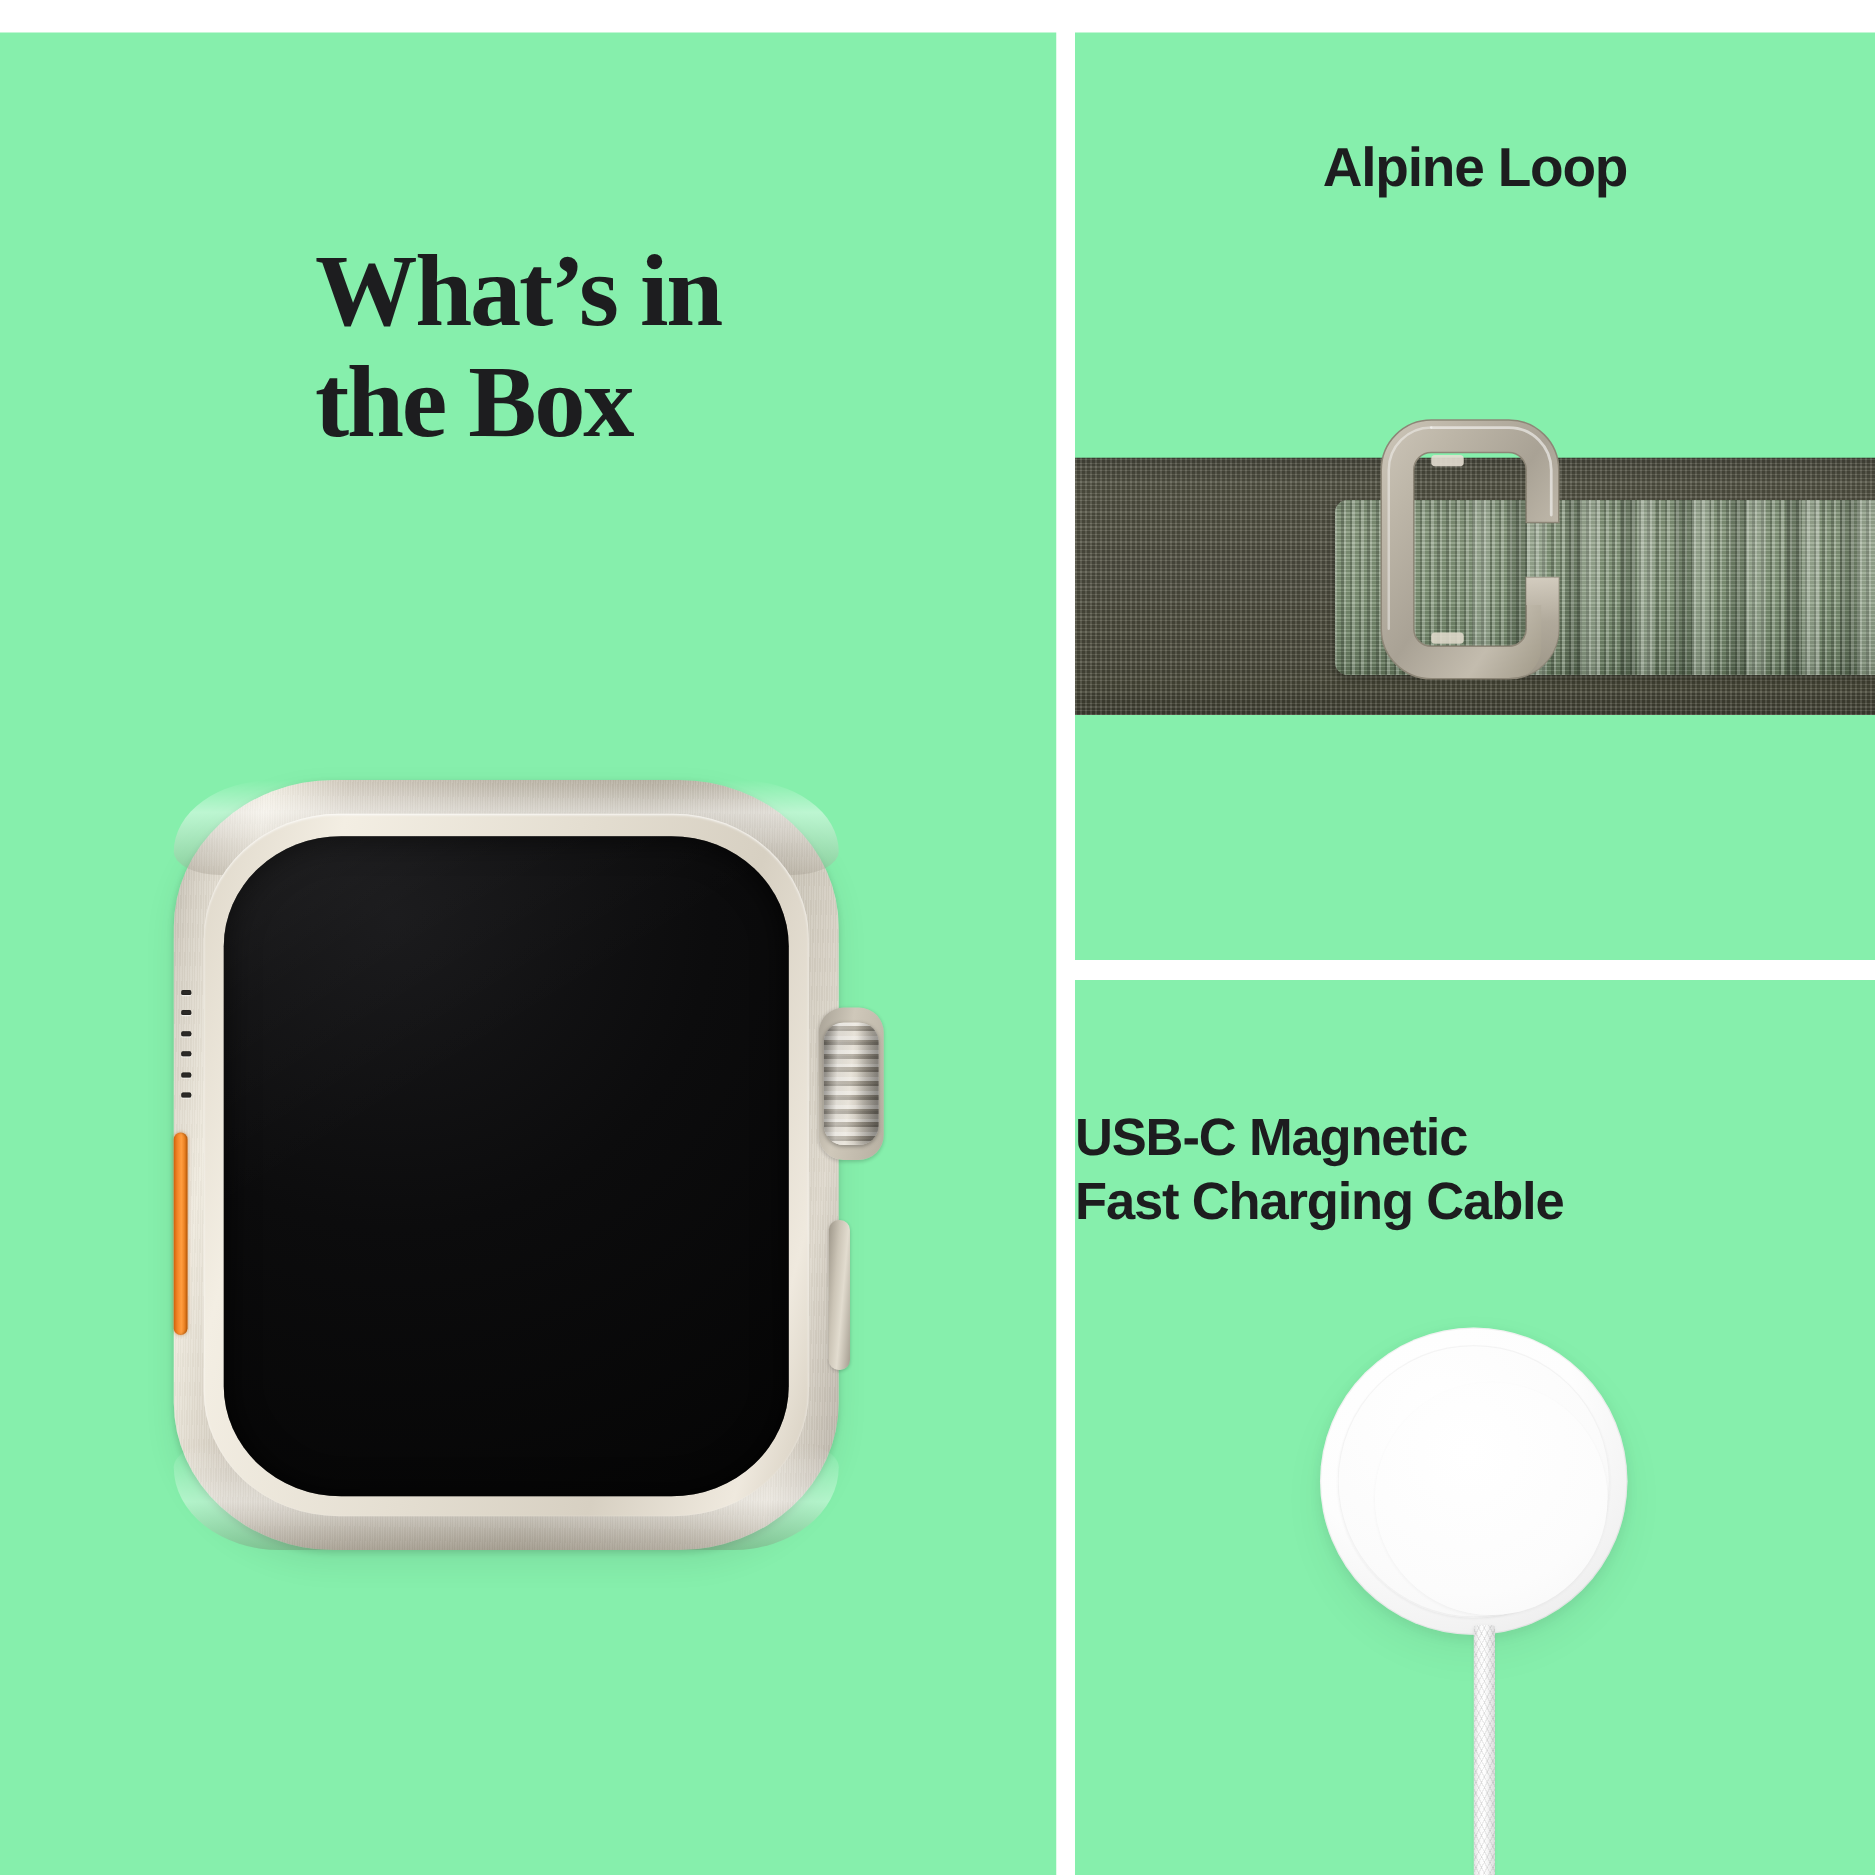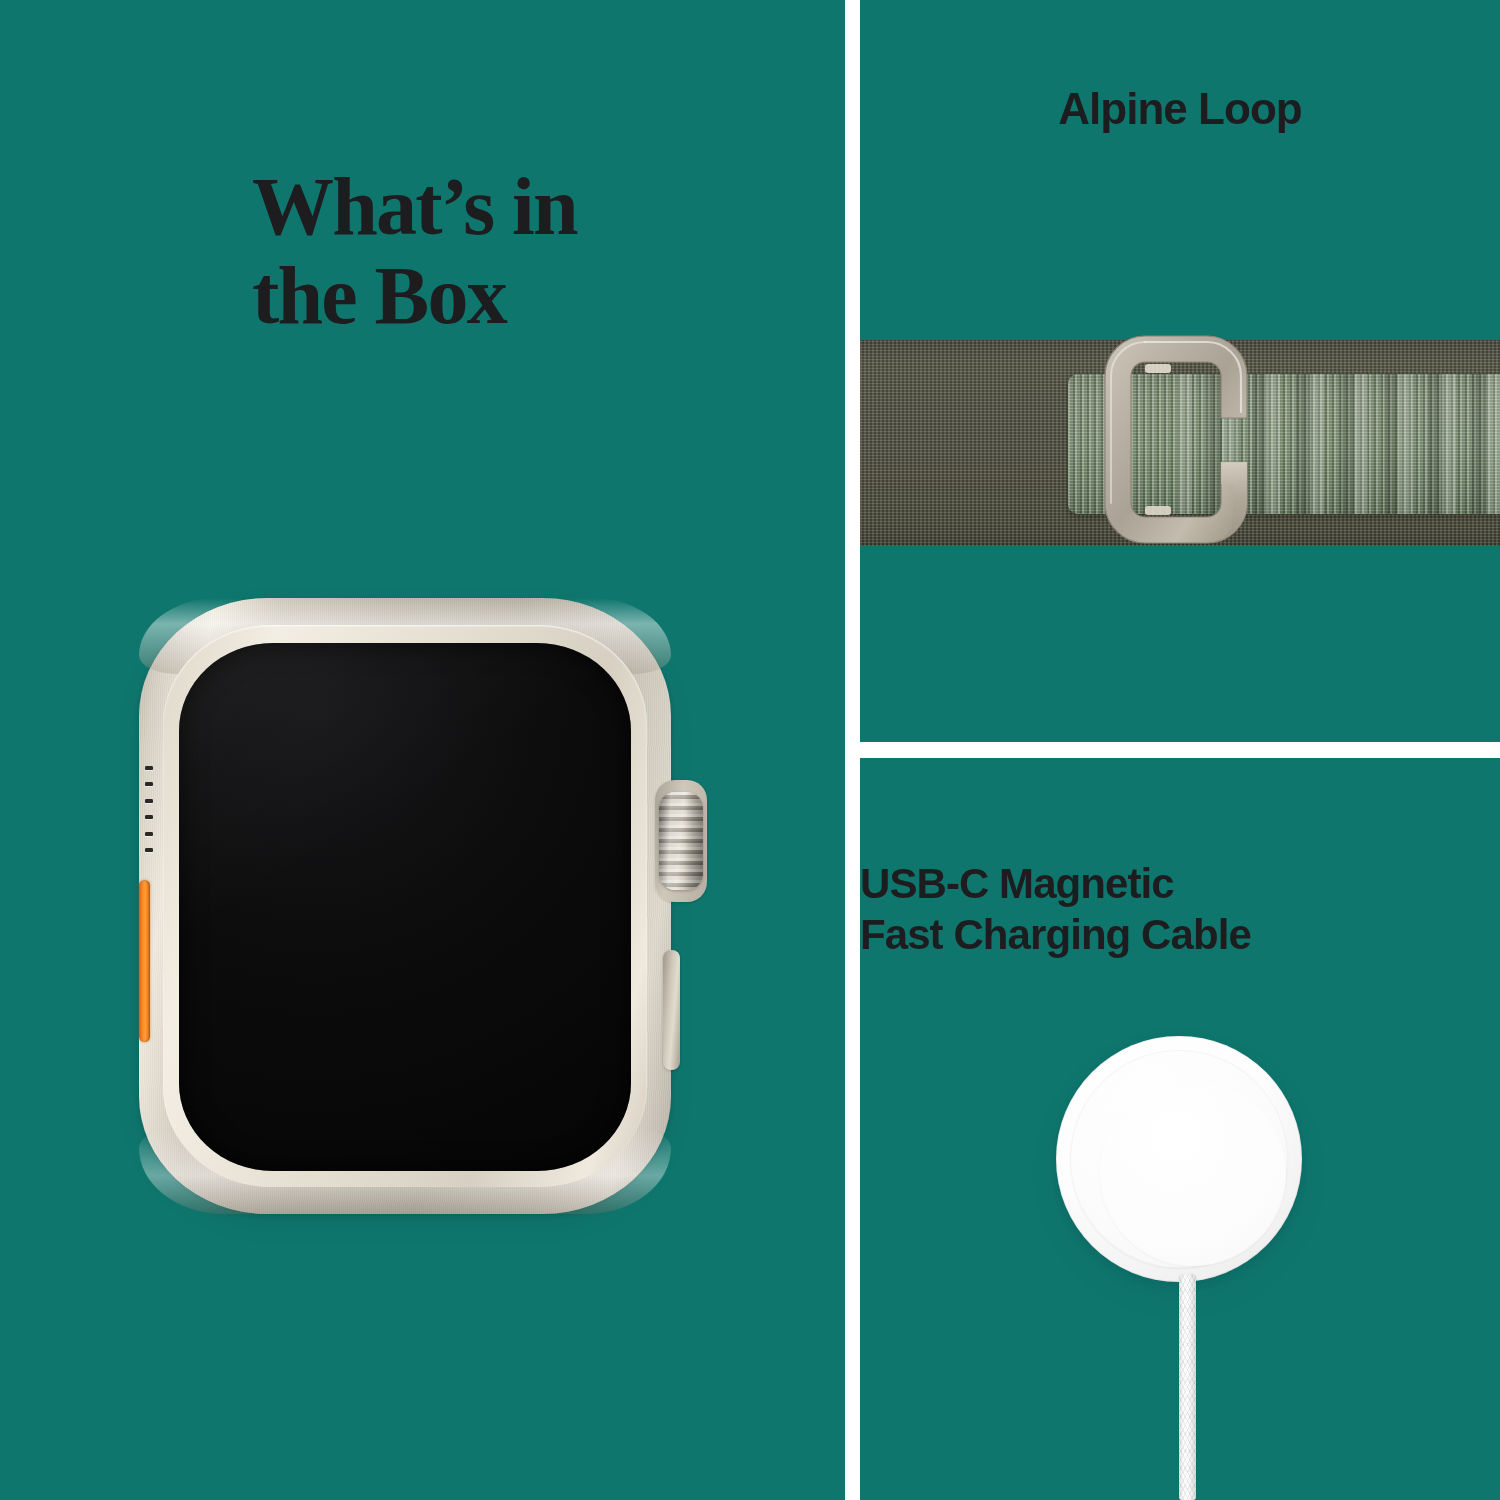--- a/index.html
+++ b/index.html
@@ -18,22 +18,23 @@
     position: relative;
     width: 1500px;
     height: 1500px;
     background: #ffffff;
     overflow: hidden;
   }
 
   
   .panel {
     position: absolute;
-    background: #0f766e;
+    background: #86efac;
     overflow: hidden;
+    margin-top: 26px;
   }
   #panel-watch   { left: 0;    top: 0;   width: 845px; height: 1500px; font-family: Liberation Serif, serif; }
   #panel-band    { left: 860px; top: 0;   width: 640px; height: 742px; }
   #panel-charger { left: 860px; top: 758px; width: 640px; height: 742px; }
 
   
   .heading {
     position: absolute;
     color: #1d1d1f;
     font-weight: 700;

